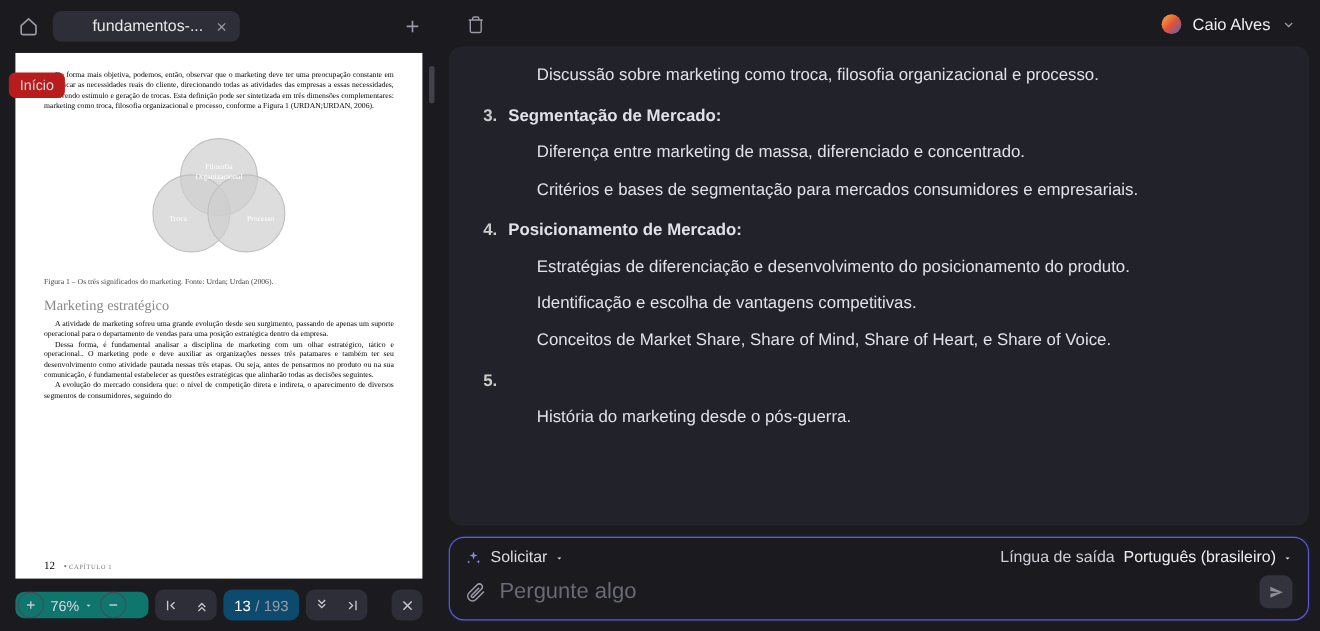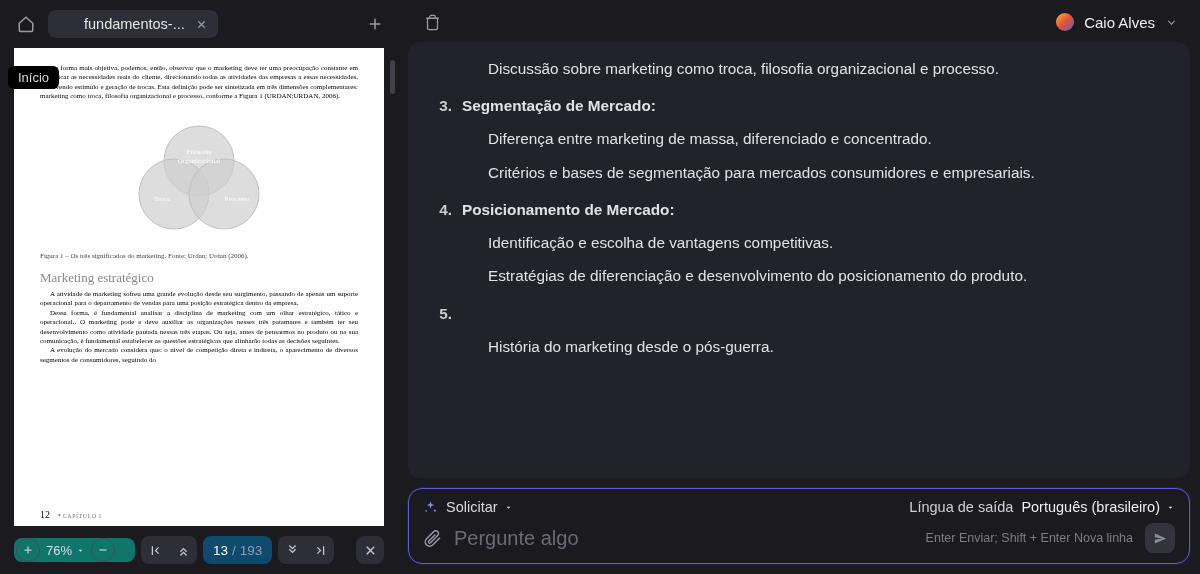--- a/index.html
+++ b/index.html
@@ -8,21 +8,21 @@
 .right-panel { flex: 1; display: flex; flex-direction: column; padding: 0 10px 10px 10px; min-width: 0; }
 
 
 .left-header { display: flex; align-items: center; padding: 10px 14px; gap: 10px; }
 .home-btn { width: 24px; height: 24px; display: flex; align-items: center; justify-content: center; color: #9a9aa8; cursor: pointer; }
 .tab { background: #2e2e38; border-radius: 8px; padding: 6px 10px 6px 12px; display: flex; align-items: center; gap: 10px; }
 .tab-label { font-size: 14.5px; color: #e5e5e5; margin-left: 24px; }
 .tab-close { color: #9a9aa8; cursor: pointer; display: flex; }
 .add-tab { margin-left: auto; color: #9a9aa8; cursor: pointer; display: flex; }
 
-.tooltip-inicio { position: absolute; left: 8px; top: 66px; background: #000000; padding: 4px 10px; border-radius: 6px; font-size: 13px; z-index: 3; color: #d7d7e0; }
+.tooltip-inicio { position: absolute; left: 8px; top: 66px; background: #b91c1c; padding: 4px 10px; border-radius: 6px; font-size: 13px; z-index: 3; color: #d7d7e0; }
 
 
 .doc-wrap { flex: 1; padding: 0 14px 4px 14px; overflow: hidden; }
 .doc-page { background: #fff; color: #000; width: 100%; height: 100%; padding: 16px 26px 8px 26px; font-family: Georgia, serif; overflow: hidden; position: relative; }
 .doc-para { font-size: 7px; line-height: 1.35; text-align: justify; text-indent: 10px; }
 .venn-wrap { display: flex; justify-content: center; align-items: flex-end; height: 140px; margin: 4px 0 0 0; position: relative; }
 .venn-wrap svg circle { fill: #cfcfcf; fill-opacity: 0.7; stroke: #bfbfbf; stroke-width: 1; }
 .venn-text { font-size: 7px; fill: #fff; text-anchor: middle; font-family: Georgia, serif; }
 .fig-caption { font-size: 7px; color: #444; margin: 6px 0 10px 0; }
 .section-h { font-size: 13px; color: #888; margin: 6px 0 4px 0; font-weight: normal; }
@@ -210,22 +210,23 @@
         <div class="li-head">
           <span class="li-num">3.</span>
           <span>Segmentação de Mercado:</span>
         </div>
         <div class="li-body">Diferença entre marketing de massa, diferenciado e concentrado.</div>
         <div class="li-body">Critérios e bases de segmentação para mercados consumidores e empresariais.</div>
         <div class="li-head">
           <span class="li-num">4.</span>
           <span>Posicionamento de Mercado:</span>
         </div>
+        <div class="li-body">Estratégias de diferenciação e desenvolvimento do posicionamento do produto.</div>
         <div class="li-body">Identificação e escolha de vantagens competitivas.</div>
-        <div class="li-body">Estratégias de diferenciação e desenvolvimento do posicionamento do produto.</div>
+        <div class="li-body">Conceitos de Market Share, Share of Mind, Share of Heart, e Share of Voice.</div>
         <div class="li-head">
           <span class="li-num">5.</span>
         </div>
         <div class="li-body">História do marketing desde o pós-guerra.</div>
       </div>
   </div>
 
   <div class="input-dock">
     <div class="dock-row1">
       <span class="sparkle">
@@ -247,21 +248,20 @@
           </svg>
       </span>
     </div>
     <div class="dock-row2">
       <span class="attach-btn">
         <svg width="19" height="19" viewBox="0 0 24 24" fill="none" stroke="currentColor" stroke-width="1.8">
             <path d="M21.44 11.05l-9.19 9.19a5.5 5.5 0 0 1-7.78-7.78l9.19-9.19a3.5 3.5 0 0 1 4.95 4.95l-9.2 9.19a1.5 1.5 0 0 1-2.12-2.12l8.49-8.48"></path>
           </svg>
       </span>
       <input class="chat-input" placeholder="Pergunte algo" style="">
-      <span class="hint">Enter Enviar; Shift + Enter Nova linha</span>
       <span class="send-btn">
         <svg width="15" height="15" viewBox="0 0 24 24" fill="currentColor">
             <path d="M3 20l18-8L3 4v6l12 2-12 2z"></path>
           </svg>
       </span>
     </div>
   </div>
 </div>
 
 </body></html>

